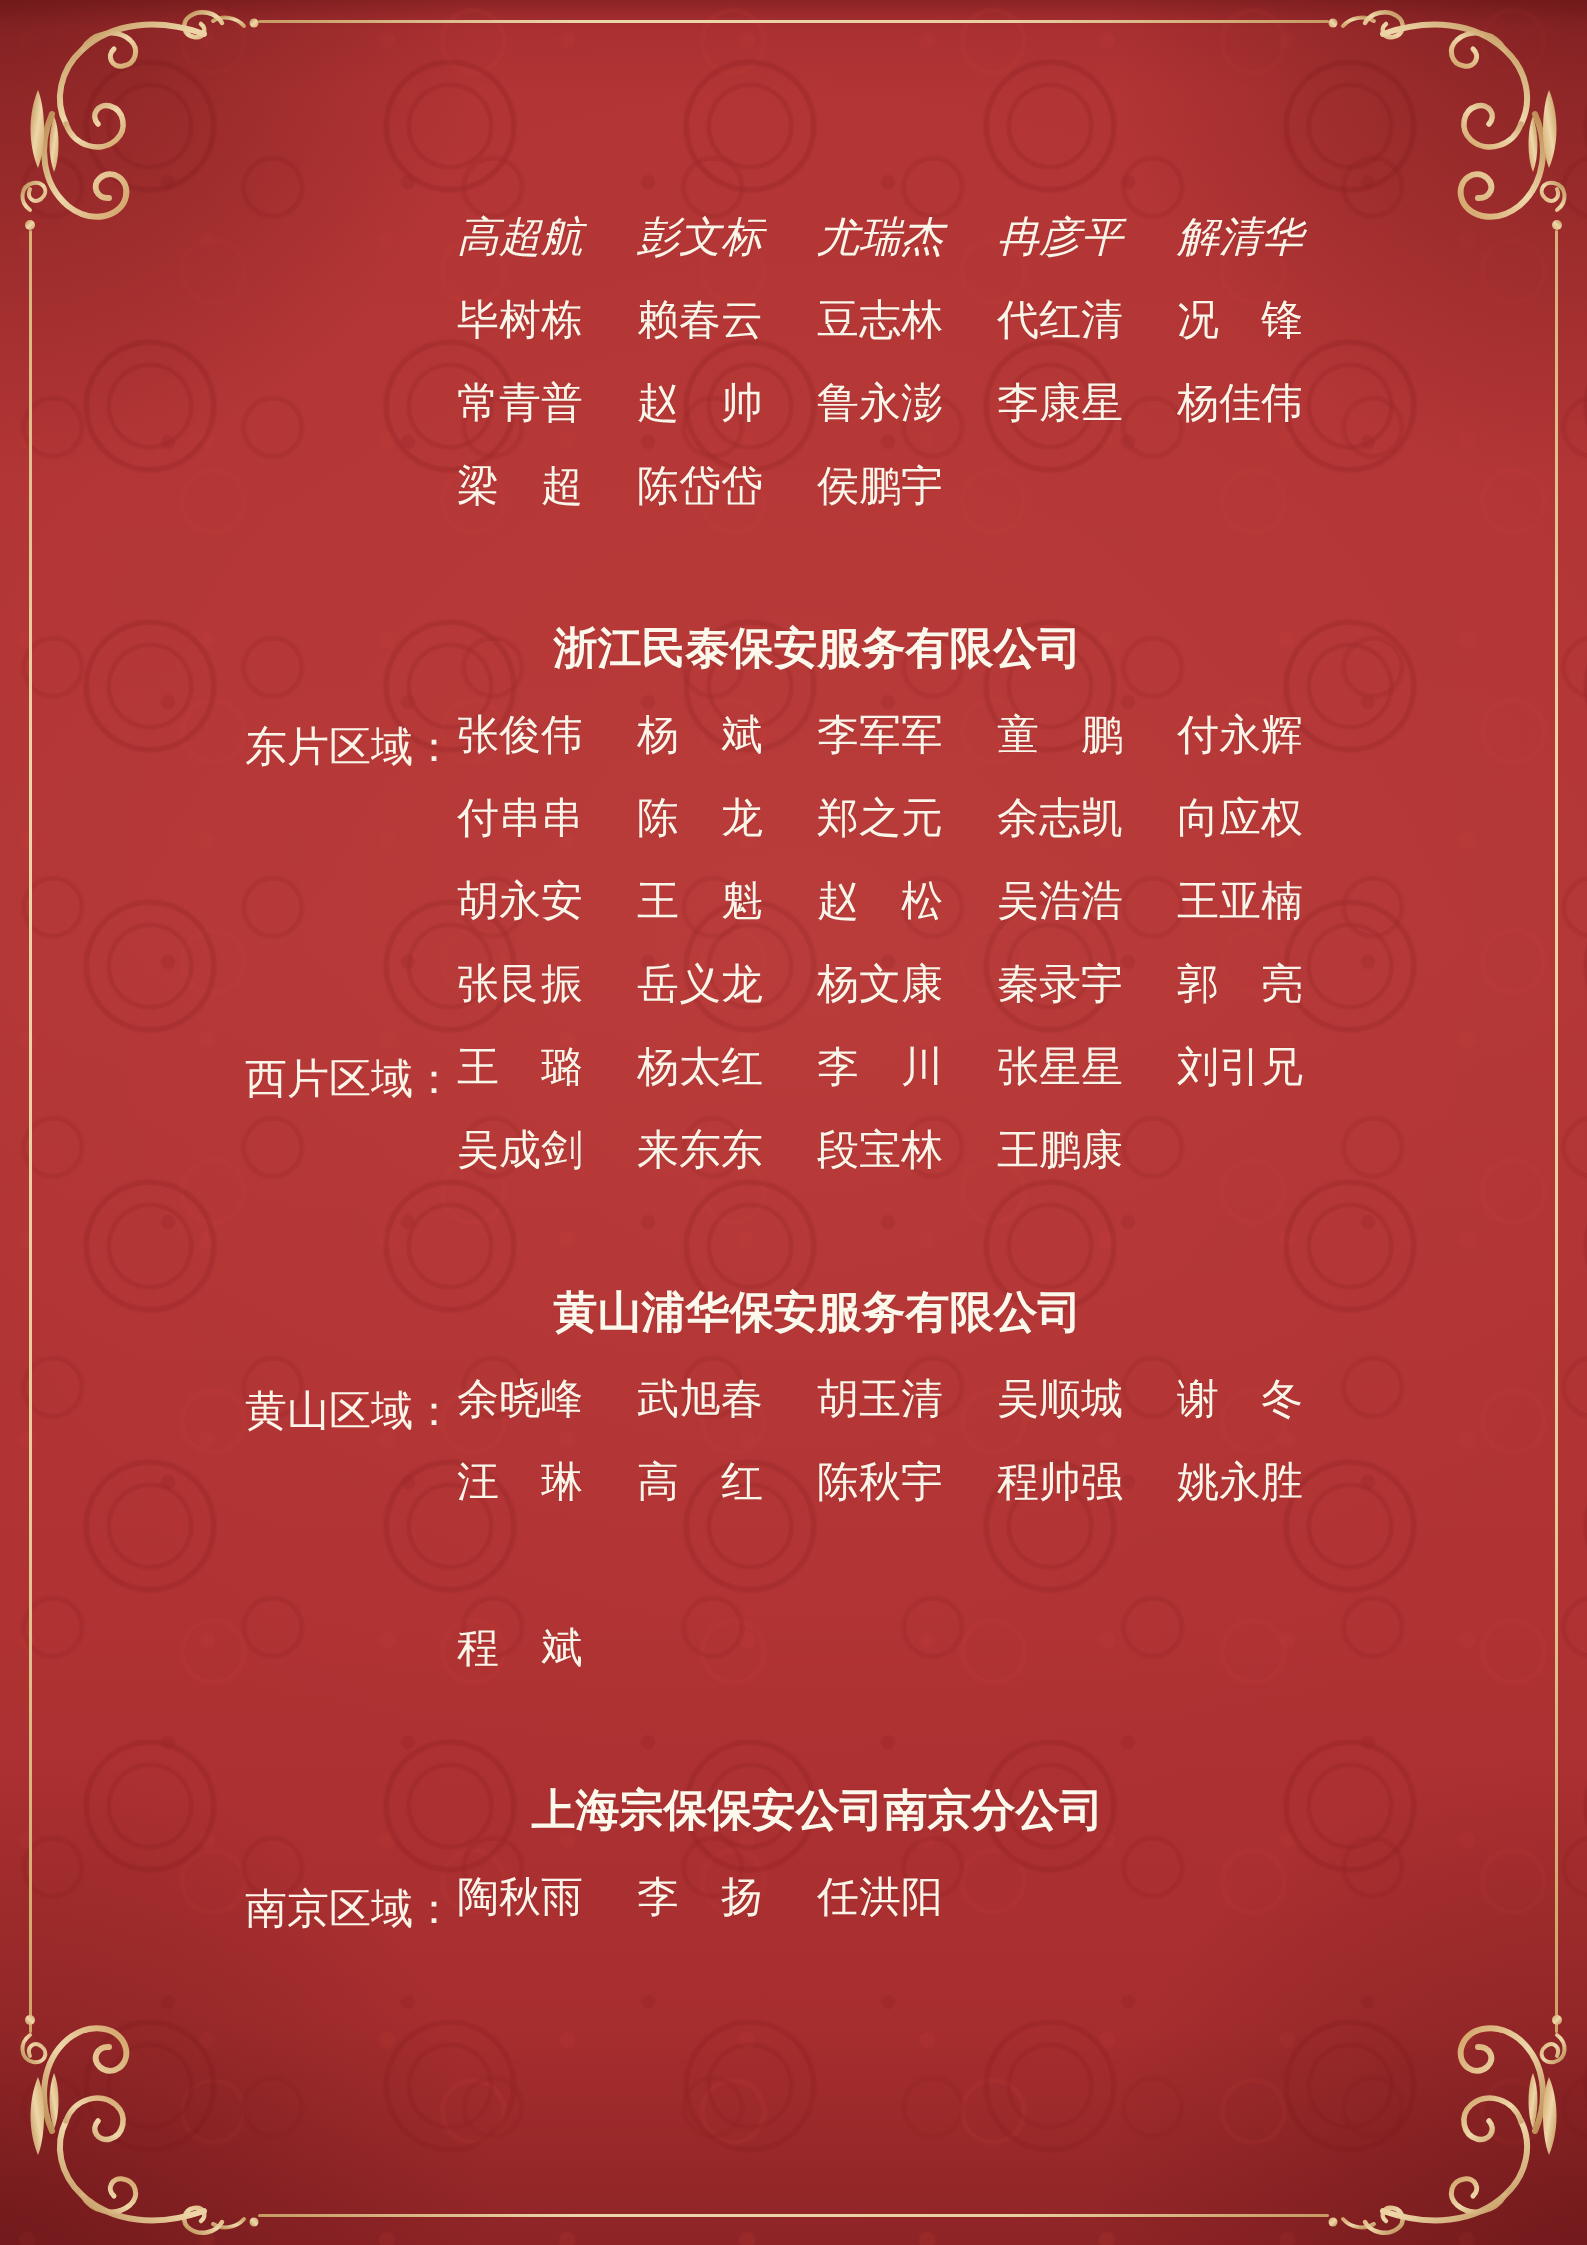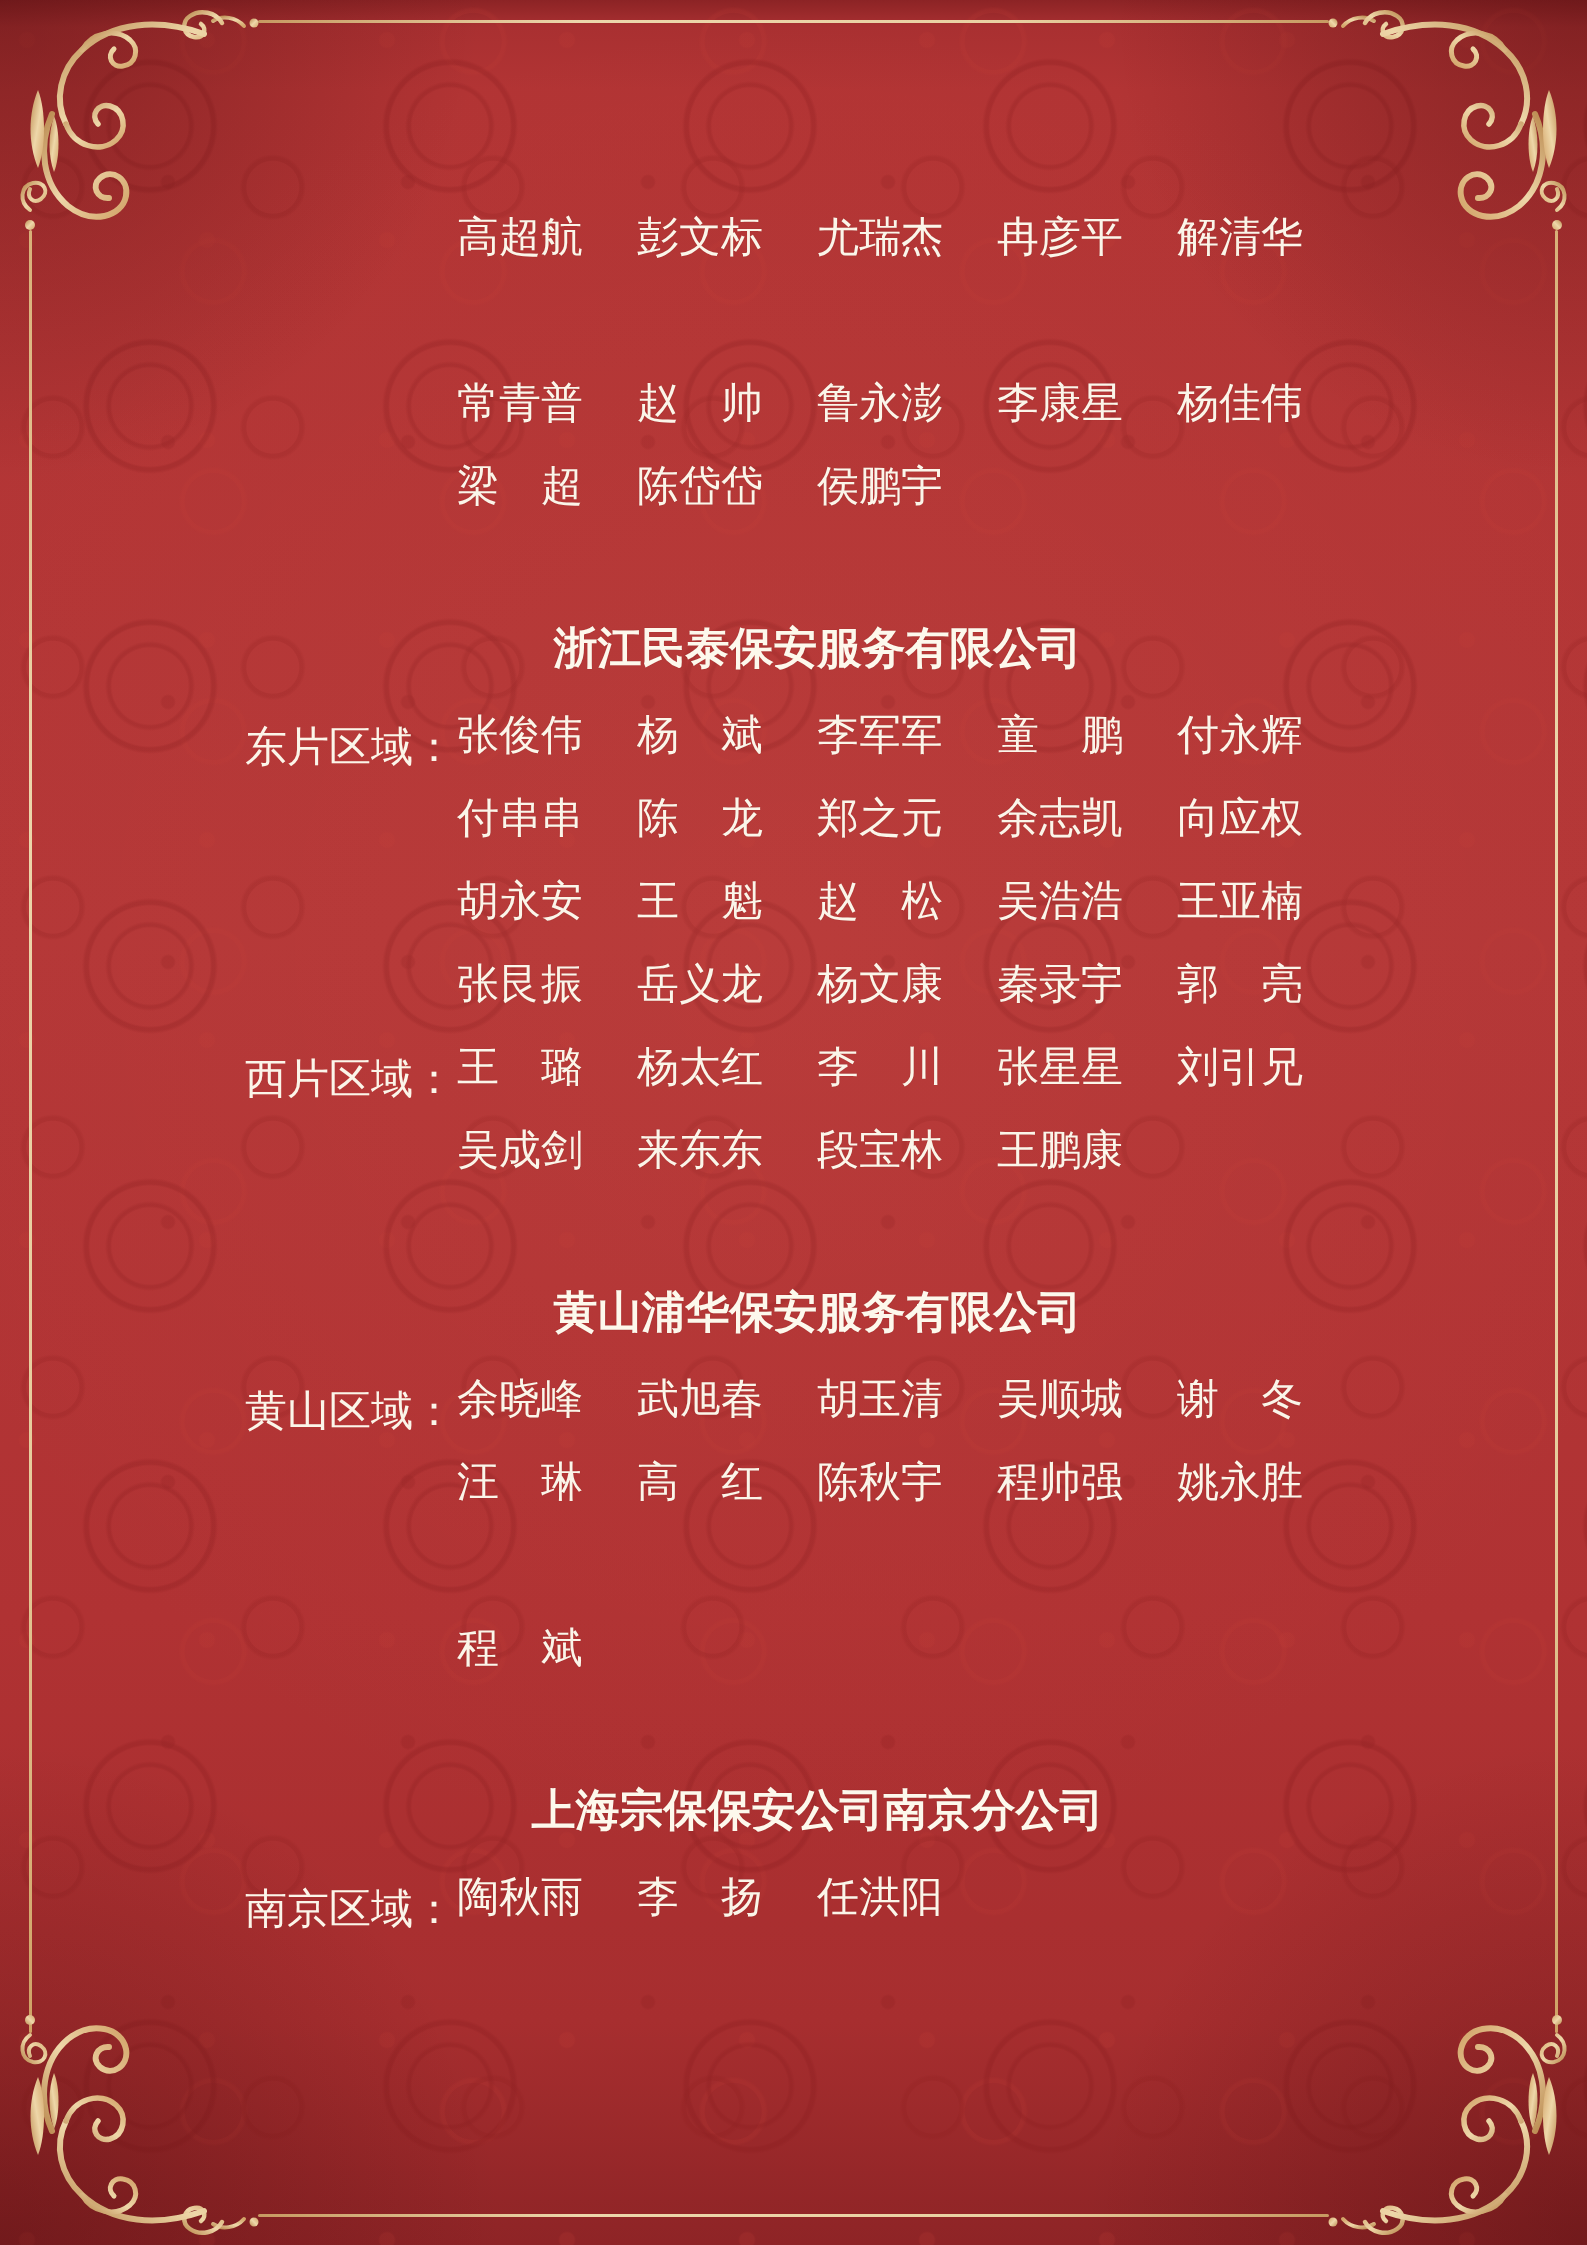--- a/index.html
+++ b/index.html
@@ -108,29 +108,38 @@
       <use href="#flourish"></use>
     </svg>
   <svg class="corner bl" viewBox="0 0 300 240">
       <use href="#flourish"></use>
     </svg>
   <svg class="corner br" viewBox="0 0 300 240">
       <use href="#flourish"></use>
     </svg>
 
   <div class="content">
-      <div class="name-row" style="top: 214px;">
+      <div class="name-row" style="top: 214px; font-style: italic;">
         <span class="names-group">
           <span class="person-name">高超航</span>
           <span class="person-name">彭文标</span>
           <span class="person-name">尤瑞杰</span>
           <span class="person-name">冉彦平</span>
           <span class="person-name">解清华</span>
         </span>
       </div>
+      <div class="name-row" style="top: 297px;">
+        <span class="names-group">
+          <span class="person-name">毕树栋</span>
+          <span class="person-name">赖春云</span>
+          <span class="person-name">豆志林</span>
+          <span class="person-name">代红清</span>
+          <span class="person-name">况　锋</span>
+        </span>
+      </div>
       <div class="name-row" style="top: 380px;">
         <span class="names-group">
           <span class="person-name">常青普</span>
           <span class="person-name">赵　帅</span>
           <span class="person-name">鲁永澎</span>
           <span class="person-name">李康星</span>
           <span class="person-name">杨佳伟</span>
         </span>
       </div>
       <div class="name-row" style="top: 463px;">

